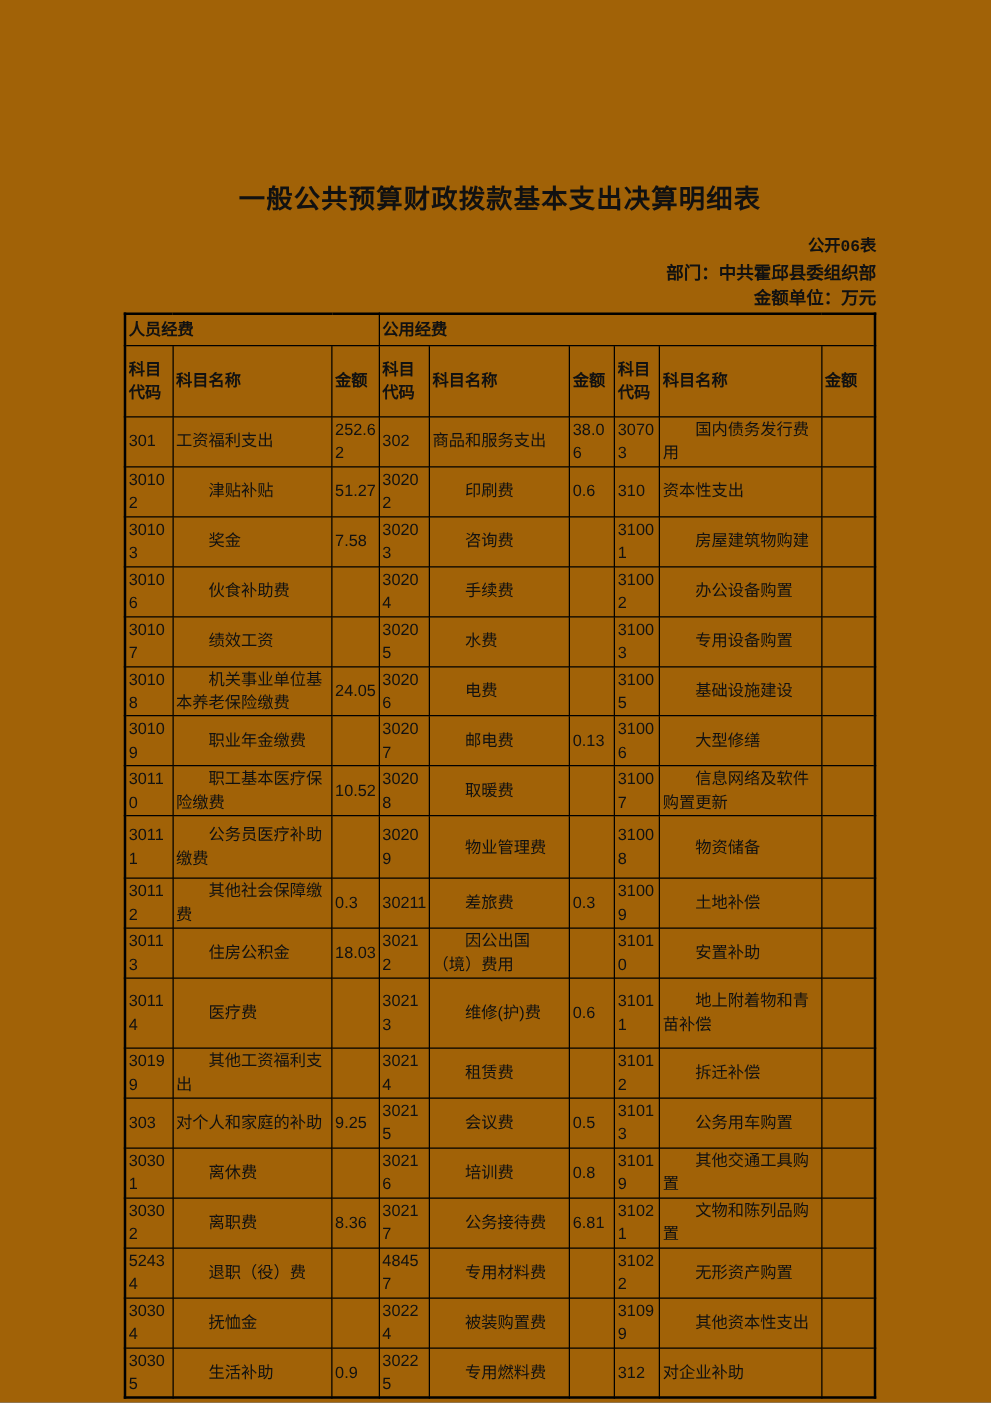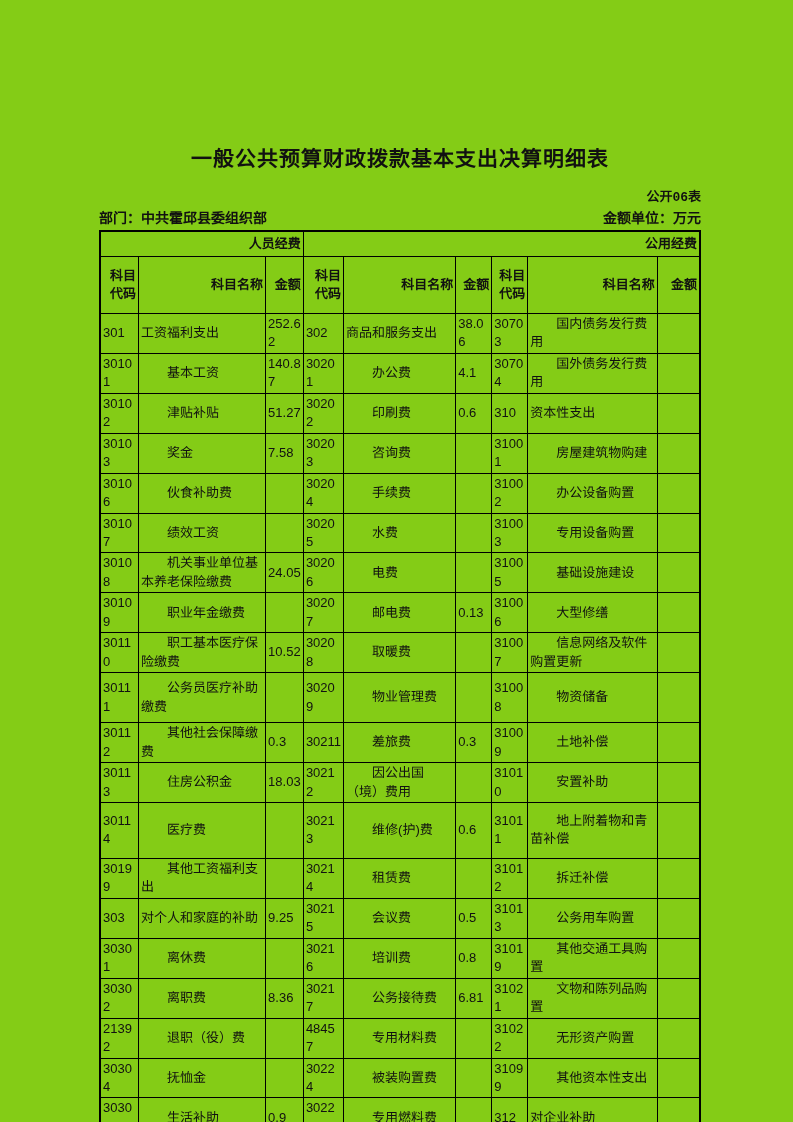--- a/index.html
+++ b/index.html
@@ -1,19 +1,19 @@
 <!DOCTYPE html>
 <html lang="zh-CN"><head>
 <meta charset="utf-8">
 <style>
   html,body{margin:0;padding:0;background:#888;}
   .page{
     position:relative;
     width:793px;height:1122px;
-    background:#84cc16;
+    background:#a16207;
     font-family:"Liberation Sans","DejaVu Sans",sans-serif;
     color:#111;
     overflow:hidden;
     margin:0 auto;
   }
   .content{padding:142px 92px 0 99px;}
   .doc-title{
     margin:0;
     text-align:center;
     font-size:21px;
@@ -28,39 +28,40 @@
     font-family:Liberation Mono, monospace;
   }
   .meta-row{
     display:flex;
     justify-content:space-between;
     align-items:flex-end;
     font-size:14px;
     font-weight:600;
     margin-top:2px;
     margin-bottom:3px;
+    flex-direction:column;
   }
   table.budget{
     width:100%;
     border-collapse:collapse;
     table-layout:fixed;
     border:2px solid #000;
     font-size:13px;
   }
   table.budget th, table.budget td{
     border:1px solid #000;
     padding:1px 2px;
     line-height:1.42;
     vertical-align:middle;
     overflow:hidden;
     word-break:break-all;
   }
   thead th{
     font-weight:600;
-    text-align:right;
+    text-align:left;
     padding:2px 1px;
   }
   tr.section-row th{height:22px;}
   tr.colhead-row th{height:54px;}
   td.code{text-align:left;}
   td.name{text-align:left;}
   td.name.sub{text-indent:2em;margin-top:10px;}
   td.amount{text-align:left;}
   tbody tr{height:21px;padding-left:16px;}
 </style>
@@ -114,31 +115,20 @@
             <td class="name">工资福利支出</td>
             <td class="amount">252.62</td>
             <td class="code">302</td>
             <td class="name">商品和服务支出</td>
             <td class="amount">38.06</td>
             <td class="code">30703</td>
             <td class="name sub">国内债务发行费用</td>
             <td class="amount"></td>
           </tr>
           <tr>
-            <td class="code">30101</td>
-            <td class="name sub">基本工资</td>
-            <td class="amount">140.87</td>
-            <td class="code">30201</td>
-            <td class="name sub">办公费</td>
-            <td class="amount">4.1</td>
-            <td class="code">30704</td>
-            <td class="name sub">国外债务发行费用</td>
-            <td class="amount"></td>
-          </tr>
-          <tr>
             <td class="code">30102</td>
             <td class="name sub">津贴补贴</td>
             <td class="amount">51.27</td>
             <td class="code">30202</td>
             <td class="name sub">印刷费</td>
             <td class="amount">0.6</td>
             <td class="code">310</td>
             <td class="name">资本性支出</td>
             <td class="amount"></td>
           </tr>
@@ -290,21 +280,21 @@
             <td class="name sub">离职费</td>
             <td class="amount">8.36</td>
             <td class="code">30217</td>
             <td class="name sub">公务接待费</td>
             <td class="amount">6.81</td>
             <td class="code">31021</td>
             <td class="name sub">文物和陈列品购置</td>
             <td class="amount"></td>
           </tr>
           <tr>
-            <td class="code">21392</td>
+            <td class="code">52434</td>
             <td class="name sub">退职（役）费</td>
             <td class="amount"></td>
             <td class="code">48457</td>
             <td class="name sub">专用材料费</td>
             <td class="amount"></td>
             <td class="code">31022</td>
             <td class="name sub">无形资产购置</td>
             <td class="amount"></td>
           </tr>
           <tr>

